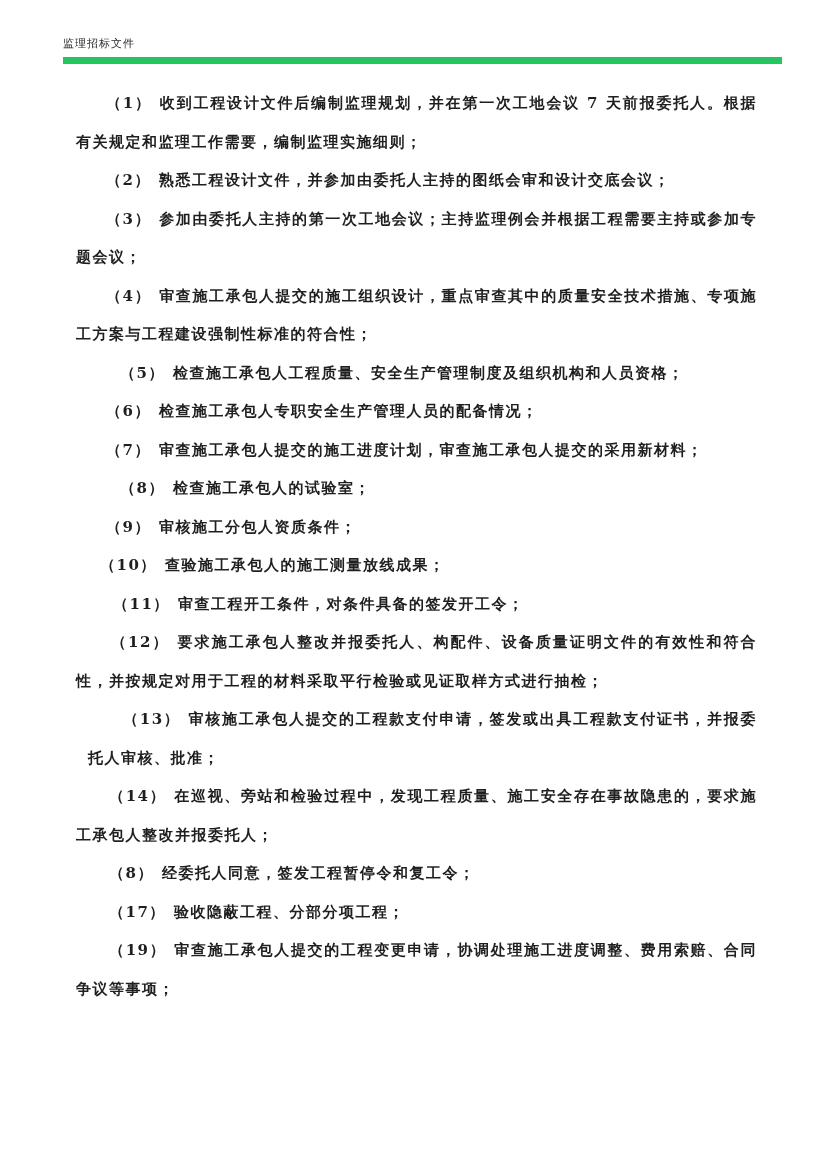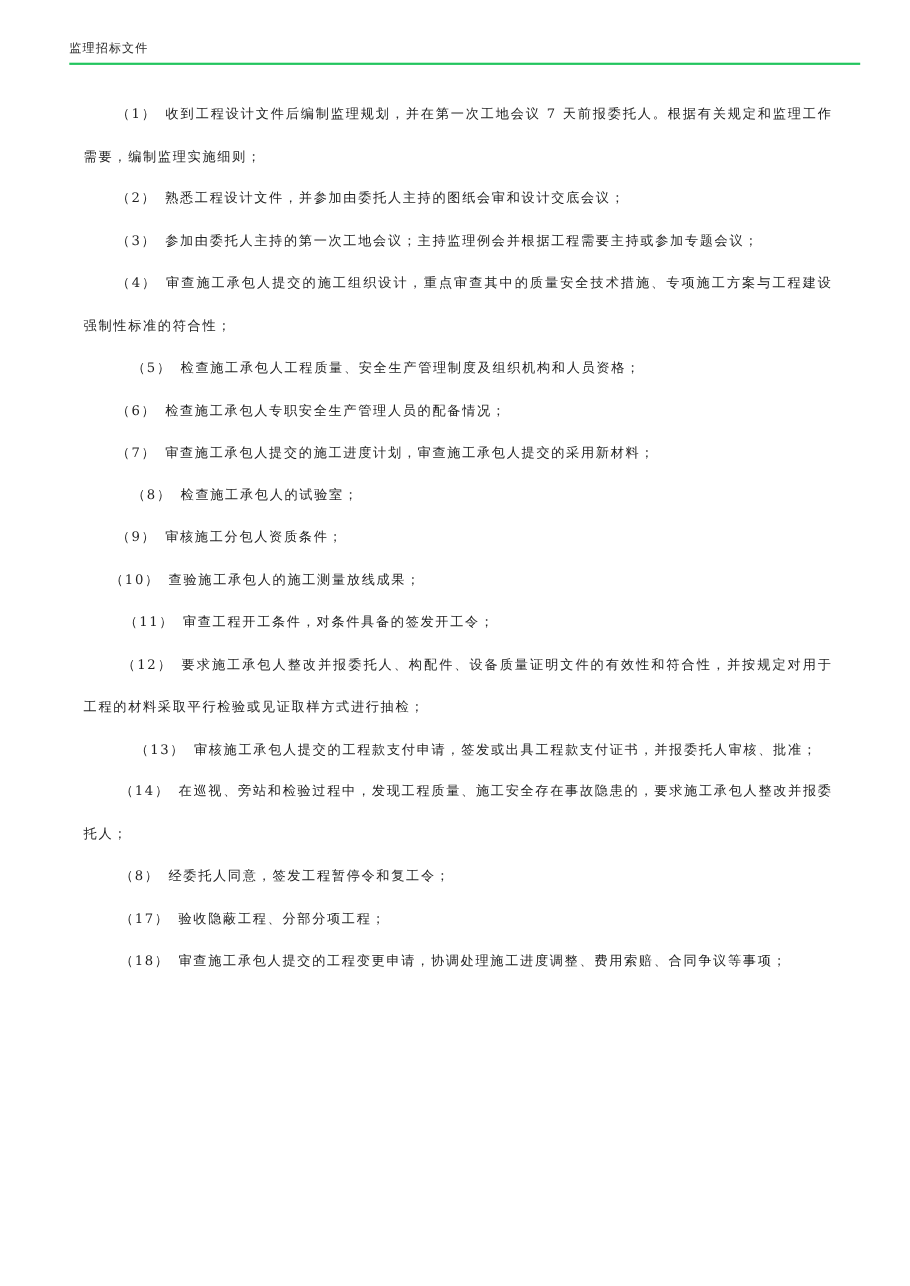--- a/index.html
+++ b/index.html
@@ -14,41 +14,42 @@
     background: #ffffff;
     font-family: "DejaVu Serif", "Liberation Serif", serif;
     color: #1c1c1c;
     overflow: hidden;
   }
   .header {
     position: absolute;
     left: 63px;
     right: 45px;
     top: 32px;
-    border-bottom: 2px solid #22c55e;
+    border-bottom: 7px solid #22c55e;
     padding-bottom: 6px;
   }
   .header-title {
     font-size: 11px;
     letter-spacing: 1px;
     color: #2a2a2a;
   }
   .content {
     position: absolute;
     left: 76px;
     right: 70px;
     top: 84px;
   }
   .clause {
     margin: 0;
-    font-size: 12px;
+    font-size: 15px;
     line-height: 38.5px;
     letter-spacing: 1.5px;
     text-align: justify;
     color: #1f1f1f;
+    font-weight: bold;
   }
   .clause-number {
     margin-right: 8px;
   }
 </style>
 </head>
 <body>
 
 <div class="page">
   <div class="header">
@@ -64,15 +65,15 @@
       <p class="clause" style="text-indent: 30px;"><span class="clause-number">（7）</span><span class="clause-text">审查施工承包人提交的施工进度计划，审查施工承包人提交的采用新材料；</span></p>
       <p class="clause" style="text-indent: 44px;"><span class="clause-number">（8）</span><span class="clause-text">检查施工承包人的试验室；</span></p>
       <p class="clause" style="text-indent: 30px;"><span class="clause-number">（9）</span><span class="clause-text">审核施工分包人资质条件；</span></p>
       <p class="clause" style="text-indent: 24px;"><span class="clause-number">（10）</span><span class="clause-text">查验施工承包人的施工测量放线成果；</span></p>
       <p class="clause" style="text-indent: 37px;"><span class="clause-number">（11）</span><span class="clause-text">审查工程开工条件，对条件具备的签发开工令；</span></p>
       <p class="clause" style="text-indent: 35px;"><span class="clause-number">（12）</span><span class="clause-text">要求施工承包人整改并报委托人、构配件、设备质量证明文件的有效性和符合性，并按规定对用于工程的材料采取平行检验或见证取样方式进行抽检；</span></p>
       <p class="clause" style="text-indent: 35px; margin-left: 12px;"><span class="clause-number">（13）</span><span class="clause-text">审核施工承包人提交的工程款支付申请，签发或出具工程款支付证书，并报委托人审核、批准；</span></p>
       <p class="clause" style="text-indent: 33px;"><span class="clause-number">（14）</span><span class="clause-text">在巡视、旁站和检验过程中，发现工程质量、施工安全存在事故隐患的，要求施工承包人整改并报委托人；</span></p>
       <p class="clause" style="text-indent: 33px;"><span class="clause-number">（8）</span><span class="clause-text">经委托人同意，签发工程暂停令和复工令；</span></p>
       <p class="clause" style="text-indent: 33px;"><span class="clause-number">（17）</span><span class="clause-text">验收隐蔽工程、分部分项工程；</span></p>
-      <p class="clause" style="text-indent: 33px;"><span class="clause-number">（18）</span><span class="clause-text">审查施工承包人提交的工程变更申请，协调处理施工进度调整、费用索赔、合同争议等事项；</span></p>
+      <p class="clause" style="text-indent: 33px;"><span class="clause-number">（19）</span><span class="clause-text">审查施工承包人提交的工程变更申请，协调处理施工进度调整、费用索赔、合同争议等事项；</span></p>
     </div>
 </div>
 
 </body></html>

